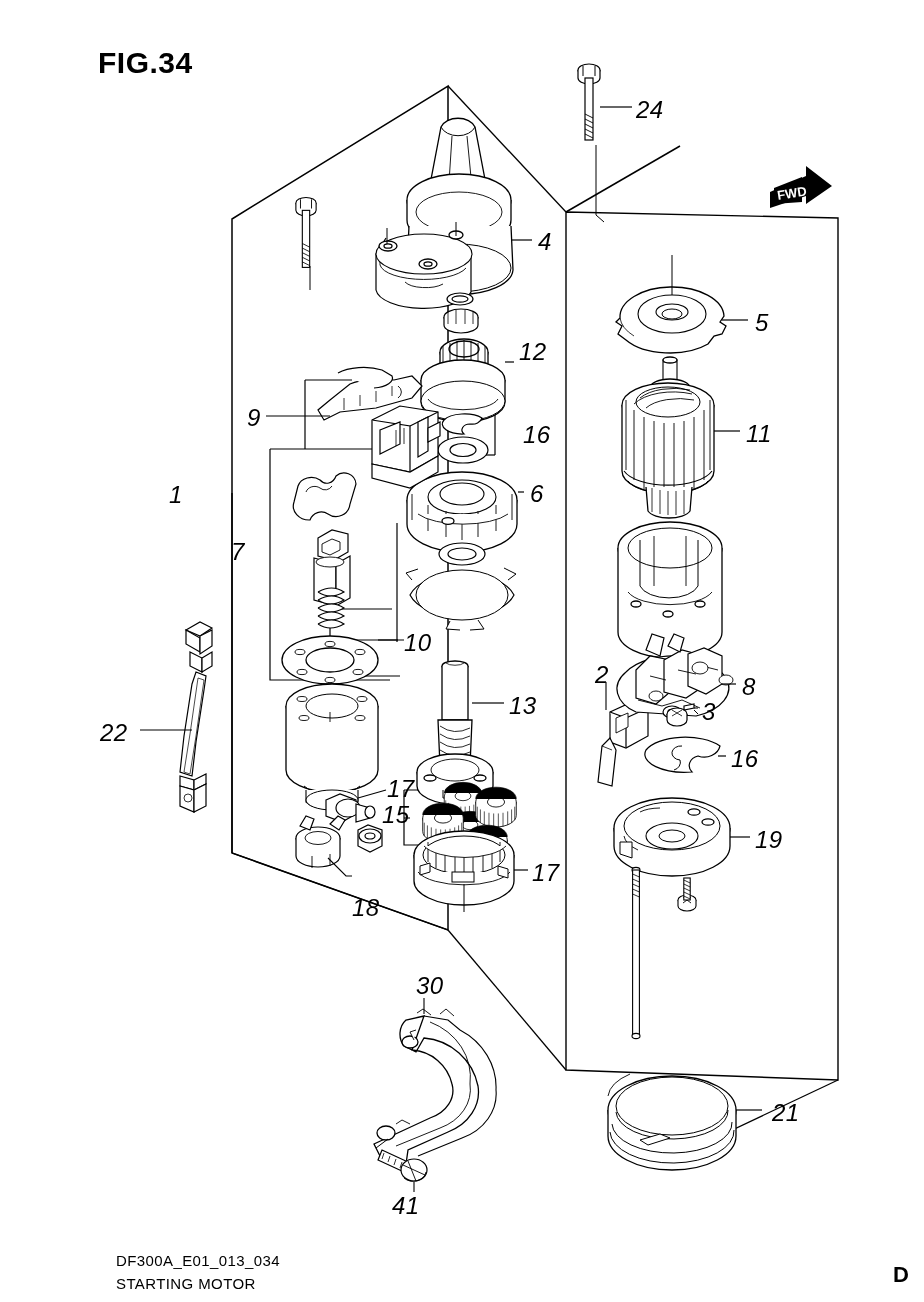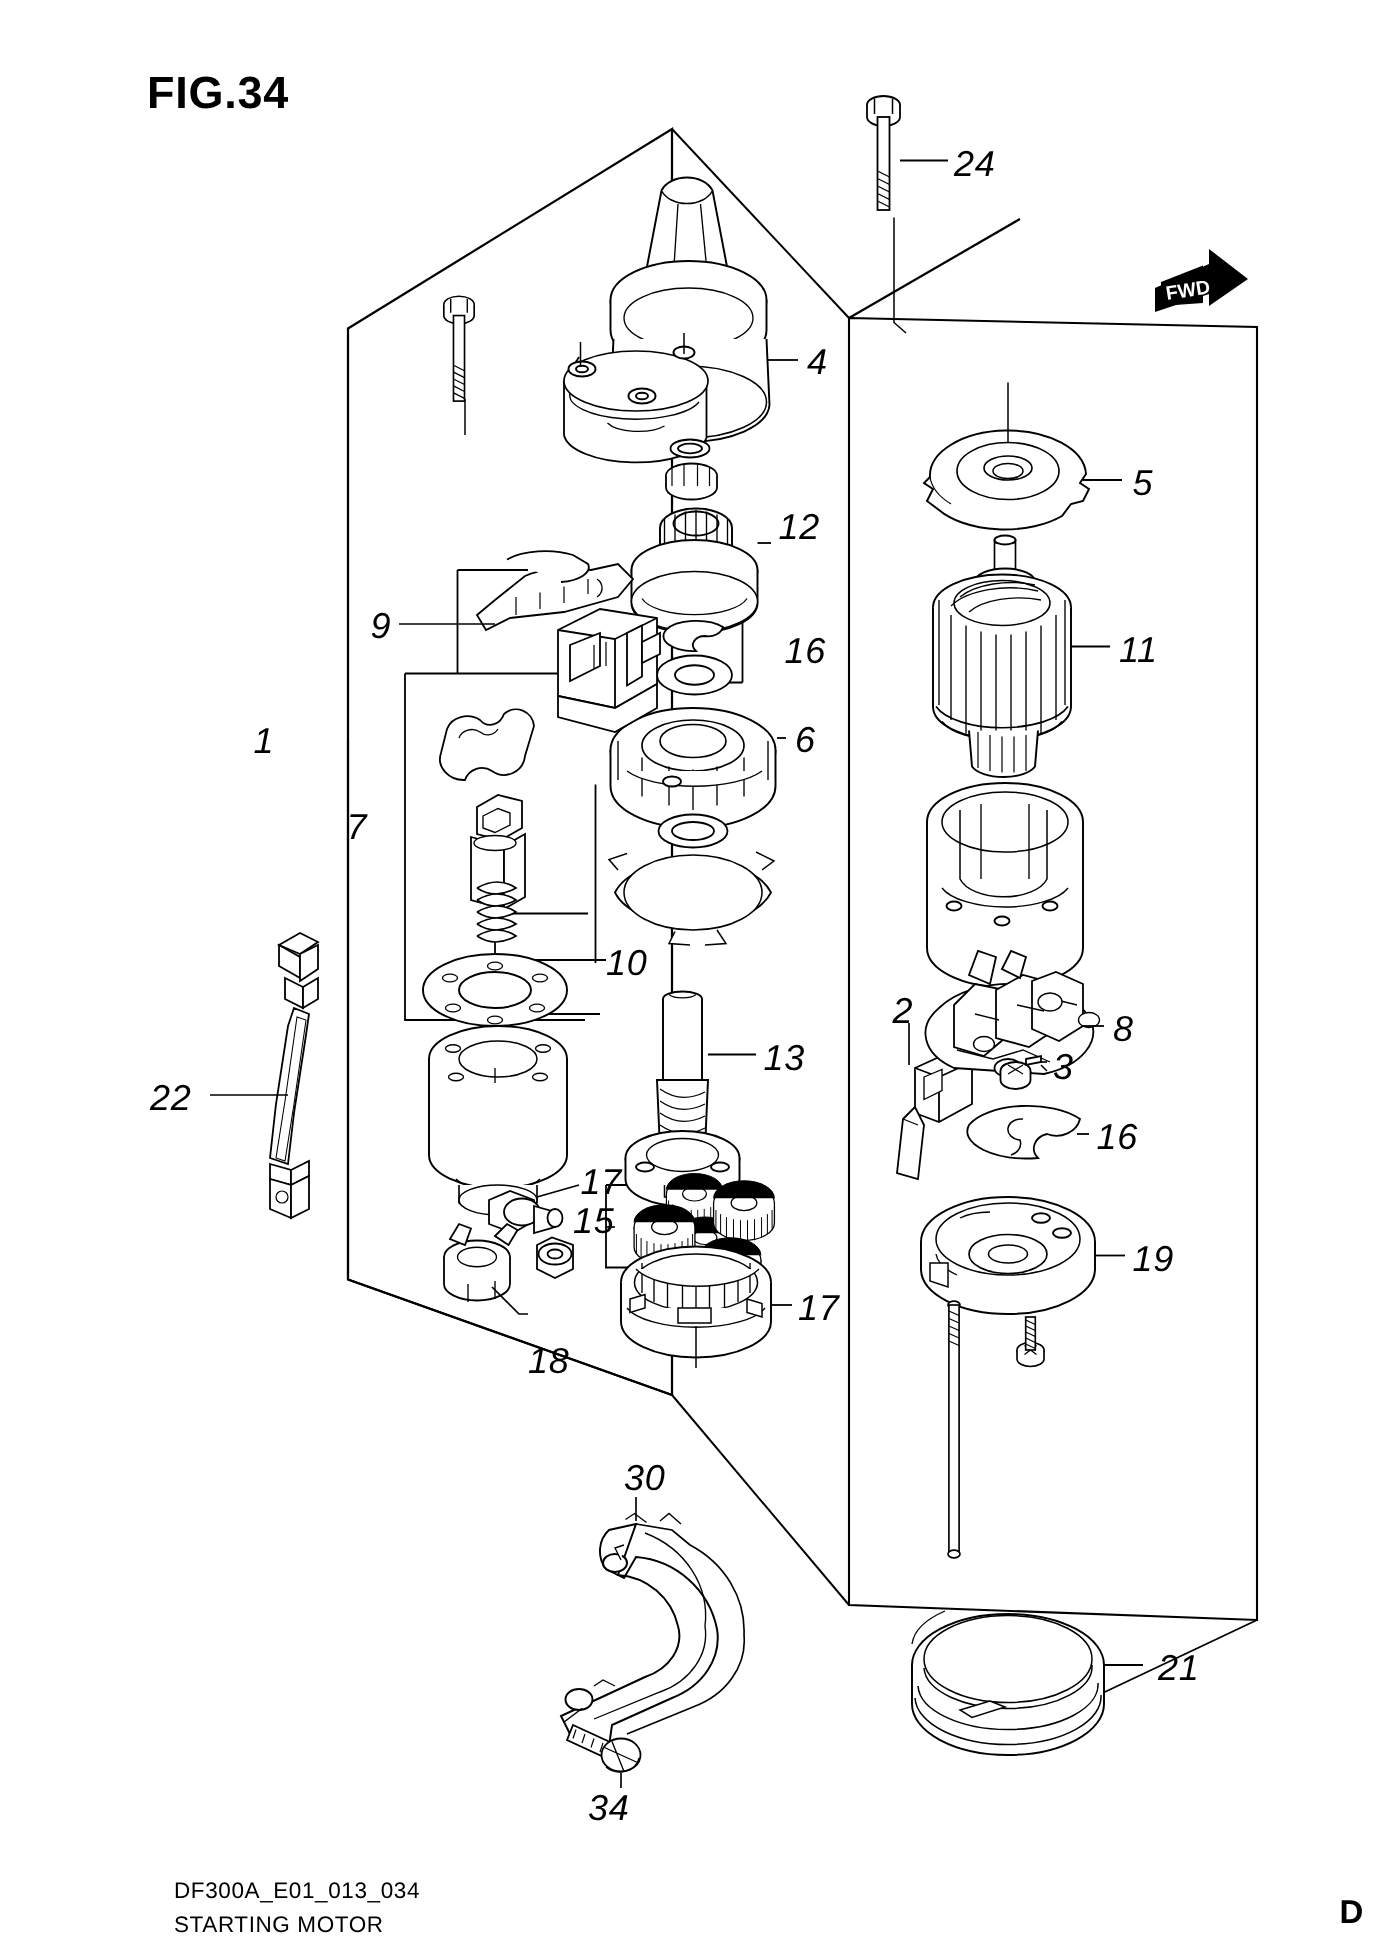--- a/index.html
+++ b/index.html
@@ -536,16 +536,16 @@
   <div class="callout" style="left:532px;top:861px">17</div>
   <div class="callout" style="left:382px;top:803px">15</div>
   <div class="callout" style="left:523px;top:423px">16</div>
   <div class="callout" style="left:731px;top:747px">16</div>
   <div class="callout" style="left:387px;top:777px">17</div>
   <div class="callout" style="left:352px;top:896px">18</div>
   <div class="callout" style="left:755px;top:828px">19</div>
   <div class="callout" style="left:416px;top:974px">30</div>
   <div class="callout" style="left:772px;top:1101px">21</div>
   <div class="callout" style="left:100px;top:721px">22</div>
-  <div class="callout" style="left:392px;top:1194px">34</div>
+  <div class="callout" style="left:392px;top:1194px">41</div>
   <div class="callout" style="left:636px;top:98px">24</div>
 
 </div>
 
 </body></html>

